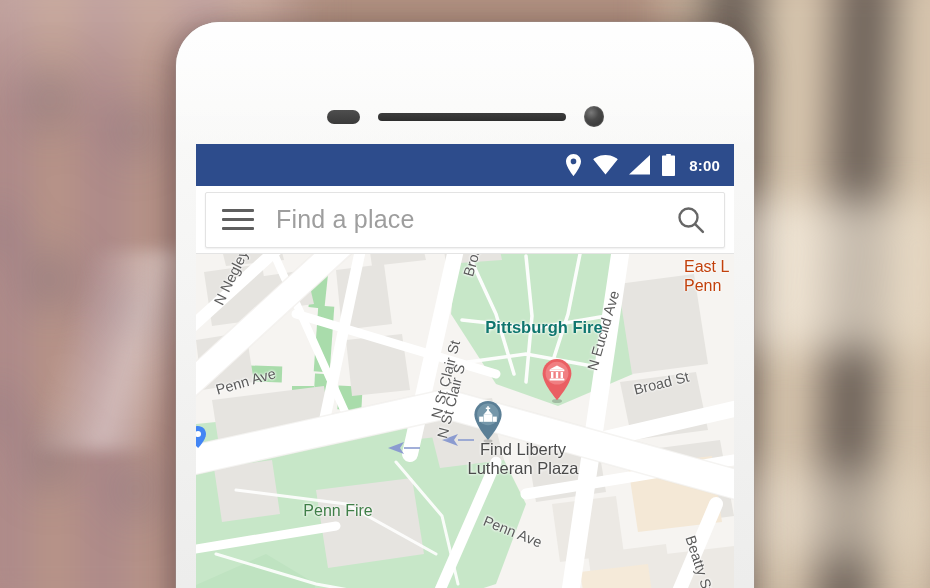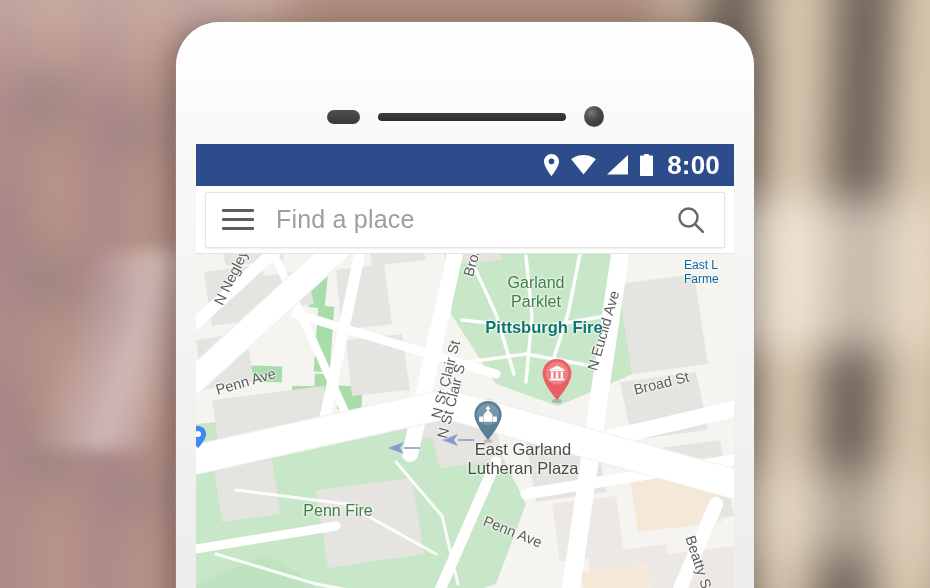--- a/index.html
+++ b/index.html
@@ -137,21 +137,21 @@
     background: #2d4c8c;
     display: flex;
     align-items: center;
     justify-content: flex-end;
     gap: 11px;
     padding: 0 14px 0 0;
     color: #fff;
   }
   #statusbar svg { display: block; }
   .clock {
-    font-size: 26px; font-weight: bold; letter-spacing: .2px;
+    font-size: 15px; font-weight: bold; letter-spacing: .2px;
     color: #fff; margin-left: 3px;
   }
 
   
   #searchwrap {
     height: 68px;
     background: #fff;
     display: flex; align-items: center;
     padding: 16px 9px;
     border-bottom: 1px solid #e4e4e4;
@@ -203,21 +203,21 @@
   .lbl-poi-red {
     font-size: 16.5px; color: #0f766e; text-align: center; line-height: 1.18;
     text-shadow: 0 0 3px #fff, 0 0 3px #fff;
     font-weight: bold;
   }
   .lbl-poi-dark {
     font-size: 16.5px; color: #4a4a4a; text-align: center; line-height: 1.18;
     text-shadow: 0 0 3px #fff, 0 0 3px #fff;
   }
   .lbl-blue {
-    font-size: 12px; color: #0369a1; line-height: 1.18;
+    font-size: 16px; color: #c2410c; line-height: 1.18;
     text-shadow: 0 0 3px #fff, 0 0 3px #fff;
   }
 
   .pin { position: absolute; pointer-events: auto; cursor: pointer; }
 </style>
 </head>
 <body>
 
 <div id="bg">
   <div class="bg-left"></div>
@@ -400,41 +400,37 @@
       <div class="maplabel lbl-street" style="left:22px;  top:42px;  transform:rotate(-64deg); transform-origin:left center;">N Negley Ave</div>
       <div class="maplabel lbl-street" style="left:20px;  top:128px; transform:rotate(-16deg); transform-origin:left center;">Penn Ave</div>
       <div class="maplabel lbl-street" style="left:272px; top:14px;  transform:rotate(-74deg); transform-origin:left center;">Broa</div>
       <div class="maplabel lbl-street" style="left:240px; top:156px; transform:rotate(-76deg); transform-origin:left center;">N St Clair St</div>
       <div class="maplabel lbl-street" style="left:396px; top:108px; transform:rotate(-74deg); transform-origin:left center;">N Euclid Ave</div>
       <div class="maplabel lbl-street" style="left:438px; top:128px; transform:rotate(-14deg); transform-origin:left center;">Broad St</div>
       <div class="maplabel lbl-street" style="left:246px; top:176px; transform:rotate(-76deg); transform-origin:left center;">N St Clair S</div>
       <div class="maplabel lbl-street" style="left:288px; top:258px; transform:rotate(22deg); transform-origin:left center;">Penn Ave</div>
       <div class="maplabel lbl-street" style="left:494px; top:274px; transform:rotate(72deg); transform-origin:left center;">Beatty St</div>
 
-      <div class="maplabel lbl-park" style="left:280px; top:20px; width:120px;">
-        <div>Garland</div>
-        <div>Parklet</div>
-      </div>
 
       <div class="maplabel lbl-poi-red" style="left:248px; top:64px; width:200px;">
         <div>Pittsburgh Fire</div>
       </div>
 
       <div class="maplabel lbl-poi-dark" style="left:232px; top:186px; width:190px;">
-        <div>East Garland</div>
+        <div>Find Liberty</div>
         <div>Lutheran Plaza</div>
       </div>
 
       <div class="maplabel lbl-park" style="left:62px; top:248px; width:160px;">
         <div>Penn Fire</div>
       </div>
 
       <div class="maplabel lbl-blue" style="left:488px; top:4px;">
         <div>East L</div>
-        <div>Farme</div>
+        <div>Penn</div>
       </div>
 
       <div class="pin" style="left:344px; top:104px;">
         <svg width="34" height="46" viewBox="0 0 34 46">
           <ellipse cx="17" cy="43" rx="5" ry="2" fill="rgba(0,0,0,.18)"></ellipse>
           <path d="M17 1C9 1 2.6 7.4 2.6 15.4 2.6 25.6 17 42 17 42s14.4-16.4 14.4-26.6C31.4 7.4 25 1 17 1z" fill="#ea5f63"></path>
           <circle cx="17" cy="15.2" r="11.4" fill="#f07f82"></circle>
           <g fill="#fff">
             <rect x="9.6" y="11.6" width="14.8" height="1.7" rx=".6"></rect>
             <polygon points="17,7.4 24.6,11.4 9.4,11.4"></polygon>

